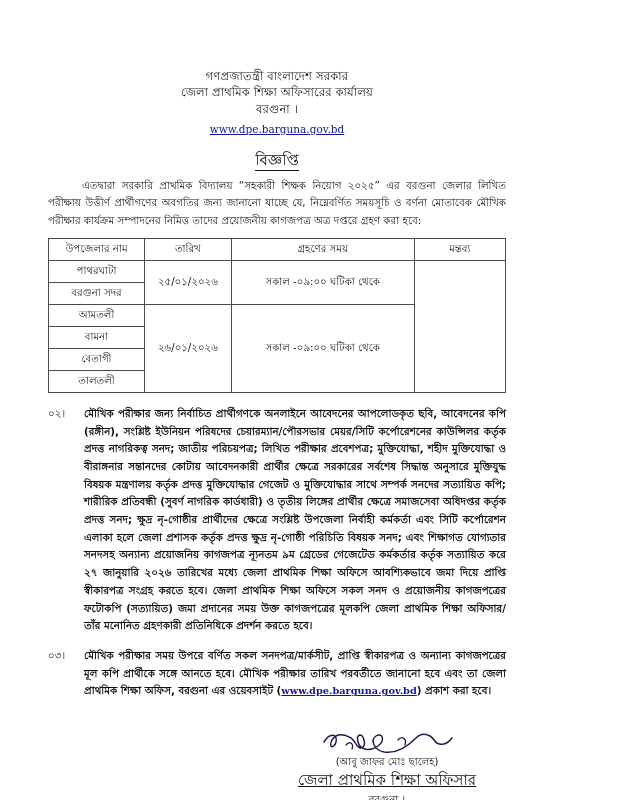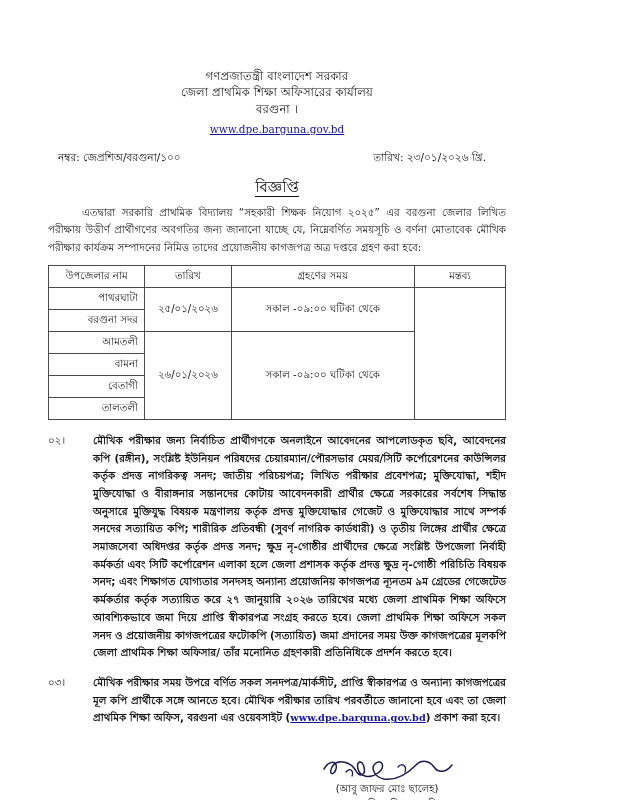--- a/index.html
+++ b/index.html
@@ -52,37 +52,36 @@
   
   .doc-title {
     text-align: center;
     font-size: 15px;
     margin-top: 8px;
     margin-bottom: 4px;
   }
   .doc-title span {
     border-bottom: 1px solid #111;
     padding-bottom: 1px;
-    font-family: Liberation Serif, serif;
   }
   
   .para {
     font-size: 10.3px;
     line-height: 1.72;
     text-align: justify;
     text-justify: inter-word;
     margin: 0;
   }
   .intro {
     text-indent: 34px;
     margin-bottom: 8px;
   }
   .numbered {
     display: flex;
-    gap: 11px;
+    gap: 2px;
     margin-top: 12px;
   }
   .numbered .num {
     flex: 0 0 34px;
     font-size: 10.3px;
     line-height: 1.72;
   }
   .numbered .txt {
     flex: 1 1 auto;
     font-weight: bold;
@@ -108,65 +107,61 @@
     font-size: 10.2px;
     padding: 2px 6px;
     height: 17px;
     vertical-align: middle;
   }
   table.schedule th { text-align: center; }
   col.c-upazila { width: 21%; }
   col.c-date    { width: 19%; }
   col.c-time    { width: 40%; }
   col.c-remark  { width: 20%; }
-  td.upazila { text-align: right; }
+  td.upazila { text-align: center; }
   td.date { text-align: center; }
   td.time { text-align: center; padding-left: 10px; margin-left: 16px; }
   td.remark { text-align: center; }
   
   .sign-block {
     margin-top: 26px;
     text-align: center;
     width: 210px;
     margin-left: auto;
     margin-right: 14px;
     line-height: 1.5;
   }
   .signature-mark {
     height: 30px;
     position: relative;
     margin-bottom: -2px;
   }
   .signature-mark svg { display: block; margin: 0 auto; }
   .sign-name { font-size: 10px; }
-  .sign-desig { font-size: 12px; }
+  .sign-desig { font-size: 15px; text-decoration: underline; }
   .sign-place { font-size: 10.3px; }
   .contact {
     font-family: "DejaVu Serif", "Liberation Serif", serif;
     font-size: 9.3px;
     line-height: 1.45;
     margin-top: 2px;
   }
 </style>
 </head>
 <body>
 
 <div class="page">
 
   <div class="header">
     <div class="line">গণপ্রজাতন্ত্রী বাংলাদেশ সরকার</div>
     <div class="line">জেলা প্রাথমিক শিক্ষা অফিসারের কার্যালয়</div>
     <div class="line">বরগুনা ।</div>
     <a class="site" href="#">www.dpe.barguna.gov.bd</a>
   </div>
 
-  <div class="memo-row">
-    <div class="memo-no">নম্বর: জেপ্রশিঅ/বরগুনা/১০০</div>
-    <div class="memo-date">তারিখ: ২৩/০১/২০২৬ খ্রি.</div>
-  </div>
 
   <div class="doc-title">
     <span>বিজ্ঞপ্তি</span>
   </div>
 
   <p class="para intro">এতদ্বারা সরকারি প্রাথমিক বিদ্যালয় “সহকারী শিক্ষক নিয়োগ ২০২৫” এর বরগুনা জেলার লিখিত পরীক্ষায় উত্তীর্ণ প্রার্থীগণের অবগতির জন্য জানানো যাচ্ছে যে, নিম্নেবর্ণিত সময়সূচি ও বর্ণনা মোতাবেক মৌখিক পরীক্ষার কার্যক্রম সম্পাদনের নিমিত্ত তাদের প্রয়োজনীয় কাগজপত্র অত্র দপ্তরে গ্রহণ করা হবে:</p>
 
   <table class="schedule">
     <colgroup>
       <col class="c-upazila">

